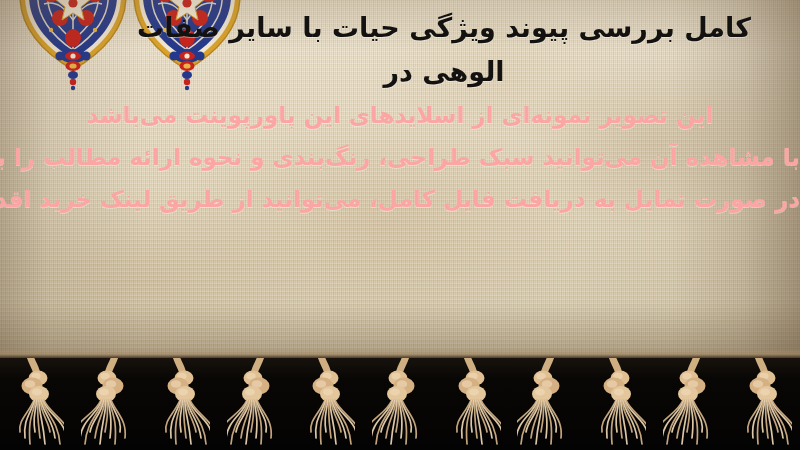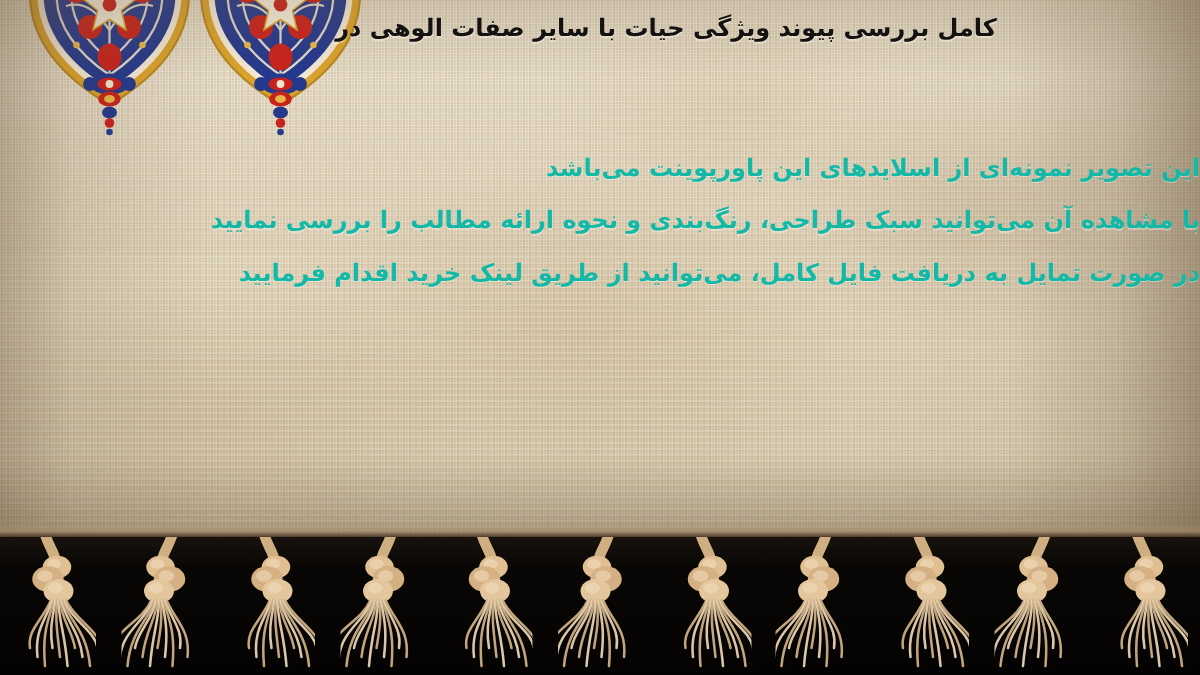--- a/index.html
+++ b/index.html
@@ -122,34 +122,34 @@
     inset: 0 0 90px 0;
     direction: rtl;
   }
   .title {
     position: absolute;
     top: 6px;
     right: 36px;
     width: 640px;
     text-align: center;
     color: #141210;
-    font-size: 16px;
+    font-size: 27px;
     font-weight: 700;
     line-height: 1.62;
     letter-spacing: 0;
     text-shadow: 0 1px 0 rgba(255,252,242,0.40);
   }
   .body-block {
     position: absolute;
     top: 104px;
     right: 0;
     left: 0;
-    text-align: right;
-    color: #14b8a6;
-    font-size: 16px;
+    text-align: center;
+    color: #fca5a5;
+    font-size: 23px;
     font-weight: 700;
     line-height: 1;
     text-shadow: 0 1px 0 rgba(255,252,242,0.38);
   }
   .body-line { margin-bottom: 19px; white-space: nowrap; }
   .body-line:last-child { margin-bottom: 0; }
 </style>
 </head>
 <body>
 

